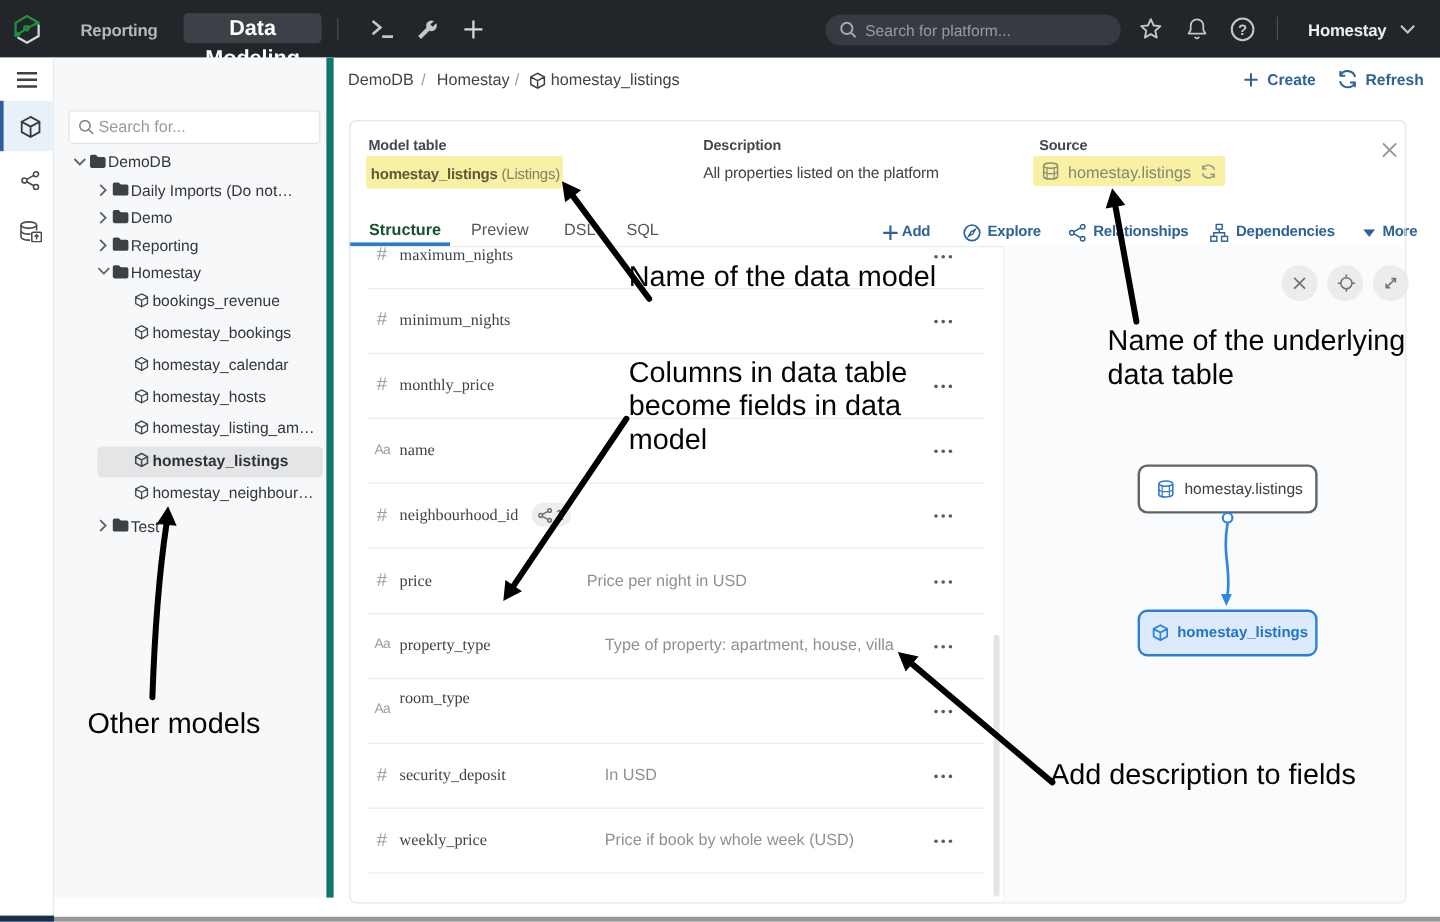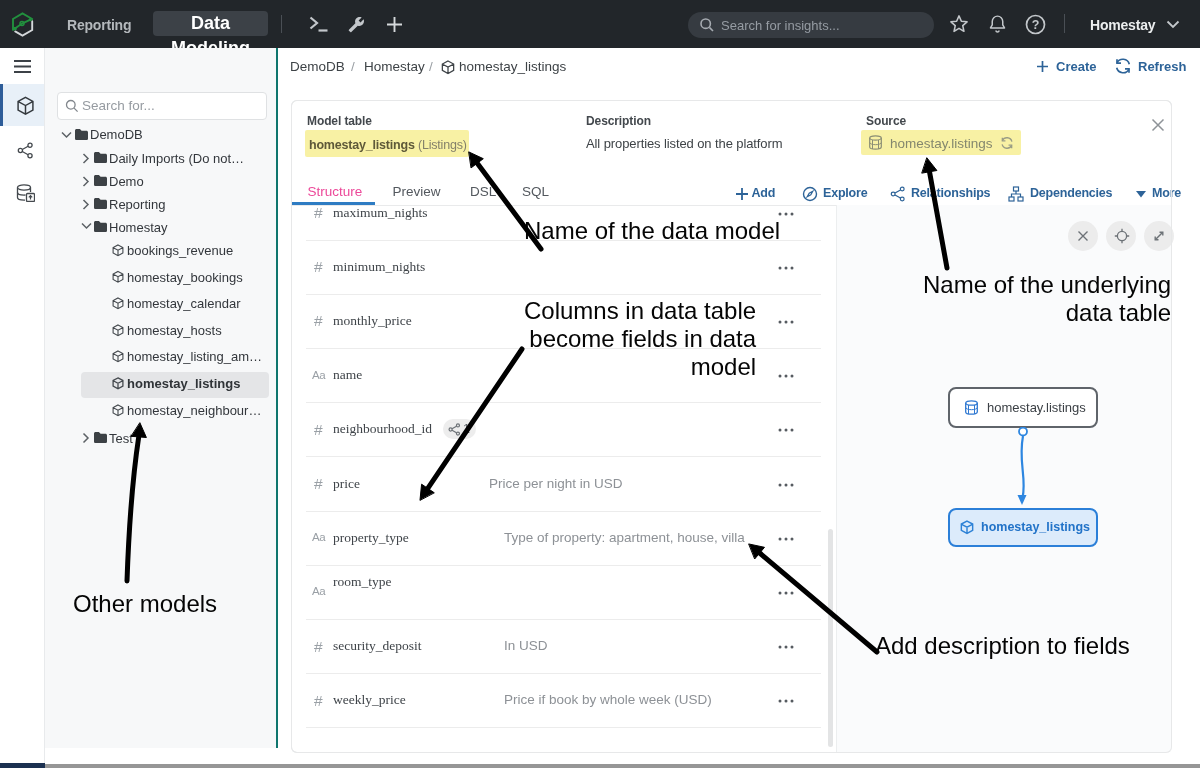--- a/index.html
+++ b/index.html
@@ -1,28 +1,28 @@
 <!DOCTYPE html>
 <html><head>
 <meta charset="utf-8">
 <style>
 * { margin:0; padding:0; box-sizing:border-box; }
 html,body { width:1200px; height:768px; overflow:hidden; background:#fff;
   font-family:"Liberation Sans", sans-serif; }
 .abs { position:absolute; }
 #topbar { position:absolute; left:0; top:0; width:1200px; height:48px; background:#22262a;padding-left:44px; }
 #strip { position:absolute; left:0; top:48px; width:45px; height:716px; background:#fff; border-right:1px solid #e8eaec; }
-#tree { position:absolute; left:45px; top:48px; width:233px; height:700px; background:#f7f8f9; border-right:2px solid #0f766e; }
+#tree { position:absolute; left:45px; top:48px; width:233px; height:700px; background:#f7f8f9; border-right:6px solid #0f766e; }
 #card { position:absolute; left:291px; top:100px; width:881px; height:653px; background:#fff; box-shadow:inset 0 0 0 1px #e7e8e9; border-radius:6px; }
 #diagram { position:absolute; left:545px; top:105px; width:336px; height:548px; background:#fafbfc; border-left:1px solid #eceeef; border-radius:0 0 5px 0; }
 .lbl { position:absolute; font-size:12px; font-weight:bold; color:#43484d; letter-spacing:-0.1px; }
 .row-ic { position:absolute; color:#9aa0a6; font-size:14px; }
 .fname { position:absolute; font-size:13.5px; color:#3f4449;font-family:Liberation Serif, serif; }
 .fdesc { position:absolute; font-size:13.5px; color:#8d9196; }
-.ann { position:absolute; font-size:24px; line-height:28px; color:#050505; z-index:50;text-align:right; }
+.ann { position:absolute; font-size:24px; line-height:28px; color:#050505; z-index:50; }
 .tab { position:absolute; font-size:13.5px; color:#53585e; }
 .btn-blue { position:absolute; font-size:12.5px; font-weight:bold; color:#2d6398; letter-spacing:-0.2px; }
 .treerow { position:absolute; font-size:13px; color:#33373c; white-space:nowrap; }
 .circbtn { position:absolute; width:30px; height:30px; border-radius:50%; background:#ececec; }
 </style>
 </head>
 <body>
 <div id="topbar">
   <svg class="abs" style="left:9px;top:11px" width="27" height="27" viewBox="0 0 27 27">
     <path d="M23.2 10.2 V19 L13.5 24.6 L6.2 20.4" fill="none" stroke="#d4d7da" stroke-width="1.9" stroke-linecap="round"></path>
@@ -43,21 +43,21 @@
     <path transform="scale(-1,1) translate(-24,0)" d="M22.7 19.3l-9.1-9.1c.9-2.3.4-5-1.5-6.9-2-2-5-2.4-7.4-1.3L9 6.3 6.3 9 2 4.7C.9 7.1 1.3 10.1 3.3 12.1c1.9 1.9 4.6 2.4 6.9 1.5l9.1 9.1c.4.4 1 .4 1.4 0l2-2c.5-.4.5-1 0-1.4z" fill="#c3c7cb"></path>
   </svg>
   <svg class="abs" style="left:386px;top:16px" width="17" height="17" viewBox="0 0 17 17">
     <path d="M8.5 1 V16 M1 8.5 H16" stroke="#d6d9db" stroke-width="1.9"></path>
   </svg>
   <div class="abs" style="left:688px;top:12px;width:246px;height:26px;background:#363b41;border-radius:13px"></div>
   <svg class="abs" style="left:699px;top:17px" width="16" height="16" viewBox="0 0 16 16">
     <circle cx="6.7" cy="6.7" r="4.7" fill="none" stroke="#a6abb1" stroke-width="1.6"></circle>
     <path d="M10.4 10.4 L14 14" stroke="#a6abb1" stroke-width="1.6"></path>
   </svg>
-  <div class="abs" style="left:721px;top:18px;font-size:13px;color:#969ca3">Search for insights...</div>
+  <div class="abs" style="left:721px;top:18px;font-size:13px;color:#969ca3">Search for platform...</div>
   <svg class="abs" style="left:948px;top:13px" width="22" height="22" viewBox="0 0 24 24">
     <path d="M12 3.2l2.6 5.8 6.2.6-4.7 4.2 1.3 6.2-5.4-3.2-5.4 3.2 1.3-6.2L3.2 9.6l6.2-.6z" fill="none" stroke="#c3c7cb" stroke-width="1.7" stroke-linejoin="round"></path>
   </svg>
   <svg class="abs" style="left:987px;top:13px" width="21" height="22" viewBox="0 0 24 24">
     <path d="M12 3c-3.3 0-6 2.7-6 6v4l-2 3.5h16L18 13V9c0-3.3-2.7-6-6-6z" fill="none" stroke="#c3c7cb" stroke-width="1.7" stroke-linejoin="round"></path>
     <path d="M10 19.5c.3 1 1.1 1.6 2 1.6s1.7-.6 2-1.6" fill="none" stroke="#c3c7cb" stroke-width="1.7"></path>
   </svg>
   <svg class="abs" style="left:1025px;top:14px" width="21" height="21" viewBox="0 0 21 21">
     <circle cx="10.5" cy="10.5" r="9" fill="none" stroke="#c3c7cb" stroke-width="1.7"></circle>
     <text x="10.5" y="15.2" text-anchor="middle" font-size="12.5" font-weight="bold" fill="#c3c7cb" font-family="Liberation Sans">?</text>
@@ -180,21 +180,21 @@
     <path d="M15.3 7.2 A6.6 6.6 0 0 0 3 5.9" fill="none" stroke="#9a9d85" stroke-width="1.7"></path>
     <path d="M3 2.2 V6.2 H7" fill="none" stroke="#9a9d85" stroke-width="1.7"></path>
     <path d="M2.7 10.8 A6.6 6.6 0 0 0 15 12.1" fill="none" stroke="#9a9d85" stroke-width="1.7"></path>
     <path d="M15 15.8 V11.8 H11" fill="none" stroke="#9a9d85" stroke-width="1.7"></path>
   </svg>
   <svg class="abs" style="left:860px;top:18px" width="14" height="14" viewBox="0 0 14 14">
     <path d="M1.5 1.5 L12.5 12.5 M12.5 1.5 L1.5 12.5" stroke="#8e9398" stroke-width="1.5"></path>
   </svg>
   <div class="abs" style="left:0;top:105px;width:881px;height:1px;background:#e9eaeb"></div>
   <div class="abs" style="left:0;top:102px;width:84px;height:3px;background:#2e7cc3"></div>
-  <div class="tab" style="left:16.5px;top:84px;font-weight:normal;color:#ec4899">Structure</div>
+  <div class="tab" style="left:16.5px;top:84px;font-weight:bold;color:#14532d">Structure</div>
   <div class="tab" style="left:101.5px;top:84px">Preview</div>
   <div class="tab" style="left:179px;top:84px">DSL</div>
   <div class="tab" style="left:231px;top:84px">SQL</div>
   <svg class="abs" style="left:444px;top:87px" width="14" height="14" viewBox="0 0 14 14">
     <path d="M7 1 V13 M1 7 H13" stroke="#2d6398" stroke-width="1.8"></path>
   </svg>
   <div class="btn-blue" style="left:460.5px;top:86px">Add</div>
   <svg class="abs" style="left:511px;top:86px" width="16" height="16" viewBox="0 0 16 16">
     <circle cx="8" cy="8" r="6.5" fill="none" stroke="#2d6398" stroke-width="1.4"></circle>
     <path d="M10.8 5.2 L8.8 8.8 L5.2 10.8 L7.2 7.2 Z" fill="none" stroke="#2d6398" stroke-width="1.2"></path>

